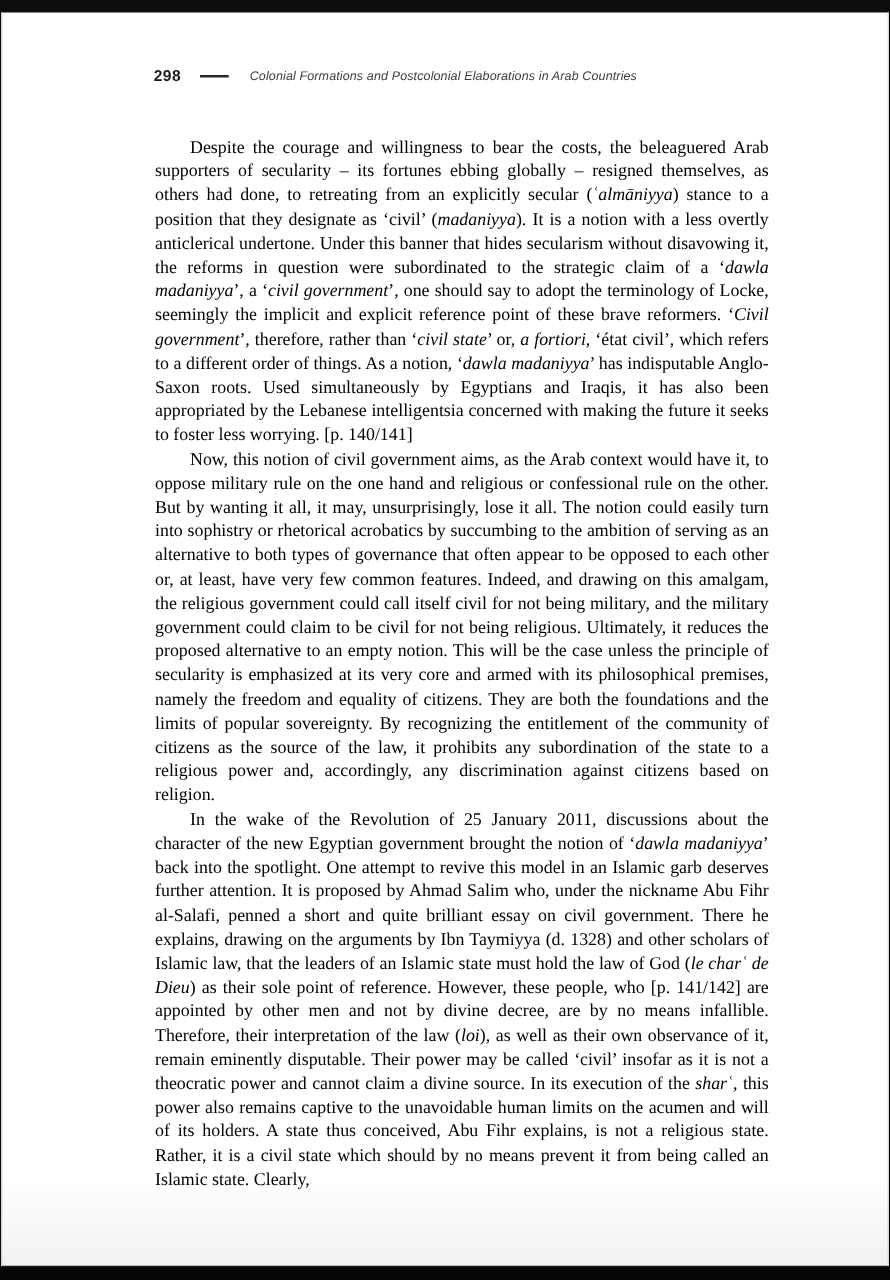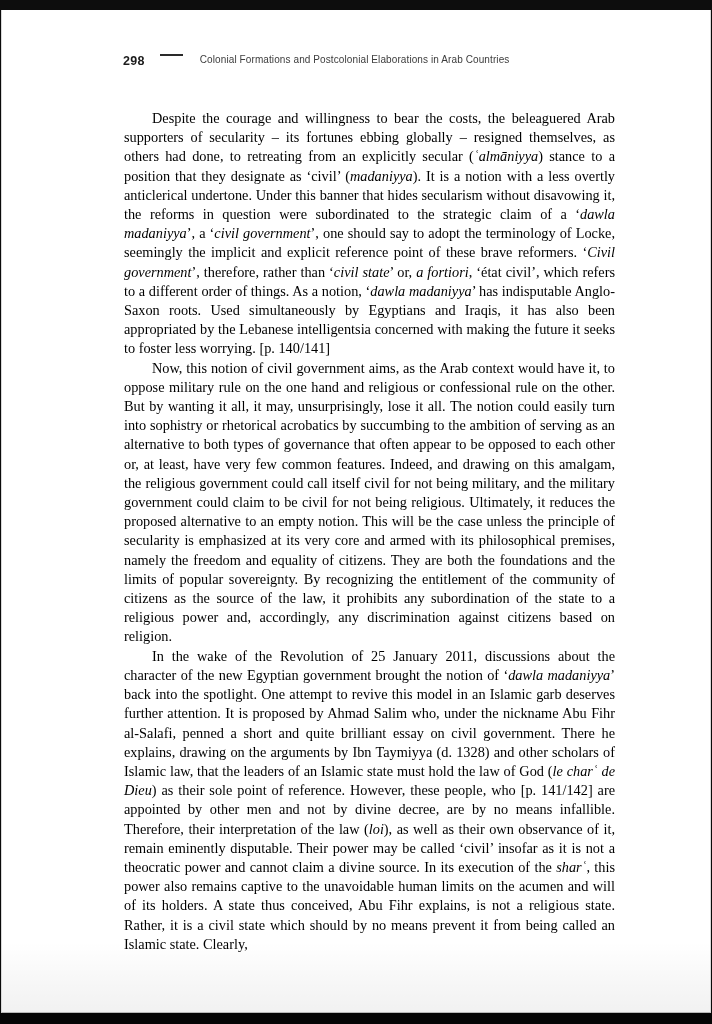--- a/index.html
+++ b/index.html
@@ -27,33 +27,33 @@
     box-sizing: border-box;
   }
   .page::after { 
     content: "";
     position: absolute; left: 0; right: 0; bottom: 0; height: 70px;
     background: linear-gradient(to bottom, rgba(0,0,0,0) 0%, rgba(0,0,0,0.055) 100%);
     pointer-events: none;
   }
   .running-header {
     position: absolute; top: 44px; left: 121px; right: 60px;
-    display: flex; align-items: flex-start;
+    display: flex; align-items: center;
     font-family: "Liberation Sans", sans-serif;
     color: #222;
   }
   .page-number {
     font-size: 12.5px; font-weight: bold; letter-spacing: 0.3px; color: #1c1c1c;
   }
   .header-rule {
     width: 23px; height: 2px; background: #2a2a2a;
     margin-left: 15px; margin-right: 17px; flex: 0 0 auto;
   }
   .running-title {
-    font-size: 10px; color: #3c3c3c; letter-spacing: 0.1px;
+    font-size: 10px; color: #3c3c3c; letter-spacing: 0.1px; font-style: italic;
   }
   .text-block {
     position: absolute; top: 99px; left: 122px; width: 491px;
     font-size: 14.3px; line-height: 19.2px;
     color: #000000;
     text-align: justify;
   }
   .text-block p {
     margin: 0; padding: 0;
     text-indent: 28px;

